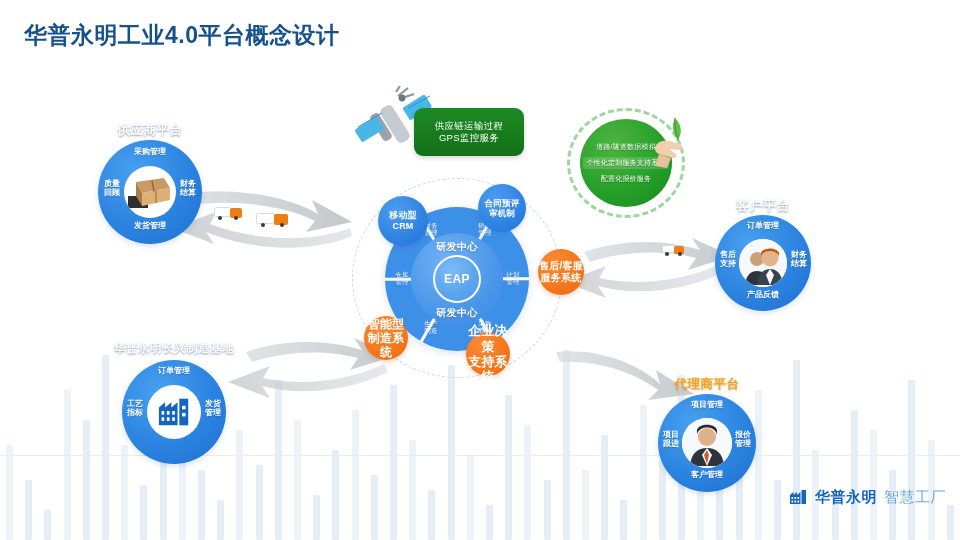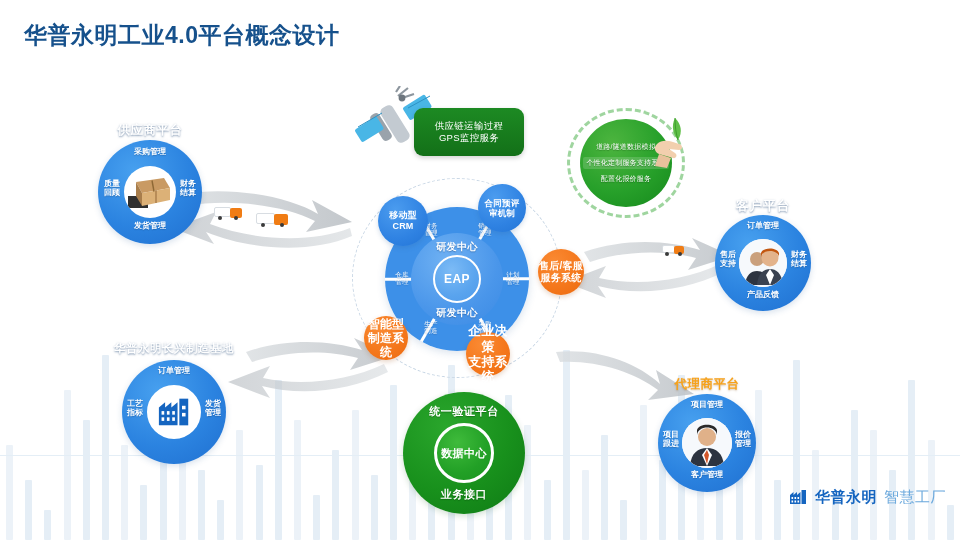--- a/index.html
+++ b/index.html
@@ -440,26 +440,20 @@
     </div>
     <div class="plat-title" style="top:-18px; font-size:12.5px; color:#f7a21b; text-shadow:0 1px 2px rgba(120,70,0,.35);">代理商平台</div>
     <div class="ring-lbl" style="left:19px; top:7px; width:60px; font-size:8px;">项目管理</div>
     <div class="ring-lbl" style="left:1px; top:37px; width:24px; font-size:8px;">项目
 跟进</div>
     <div class="ring-lbl" style="left:73px; top:37px; width:24px; font-size:8px;">报价
 管理</div>
     <div class="ring-lbl" style="left:19px; top:77px; width:60px; font-size:8px;">客户管理</div>
   </div>
 
-  <div id="dc-node">
-    <div id="dc-ring"></div>
-    <div class="dc-lbl" style="top:12px;">统一验证平台</div>
-    <div id="dc-hole">数据中心</div>
-    <div class="dc-lbl" style="top:95px;">业务接口</div>
-  </div>
 
   <div id="footer-logo">
     <svg width="20" height="20" viewBox="0 0 20 20">
       <path d="M2,8 L5.5,5 L5.5,8 L9,5 L9,8 L12.5,5 L12.5,17 L2,17 Z" fill="#1565c0"></path>
       <rect x="13.5" y="3" width="4.5" height="14" fill="#1565c0"></rect>
       <rect x="3.5" y="10" width="1.6" height="2" fill="#ffffff"></rect>
       <rect x="6.5" y="10" width="1.6" height="2" fill="#ffffff"></rect>
       <rect x="9.5" y="10" width="1.6" height="2" fill="#ffffff"></rect>
       <rect x="3.5" y="13.5" width="1.6" height="2" fill="#ffffff"></rect>
       <rect x="6.5" y="13.5" width="1.6" height="2" fill="#ffffff"></rect>

